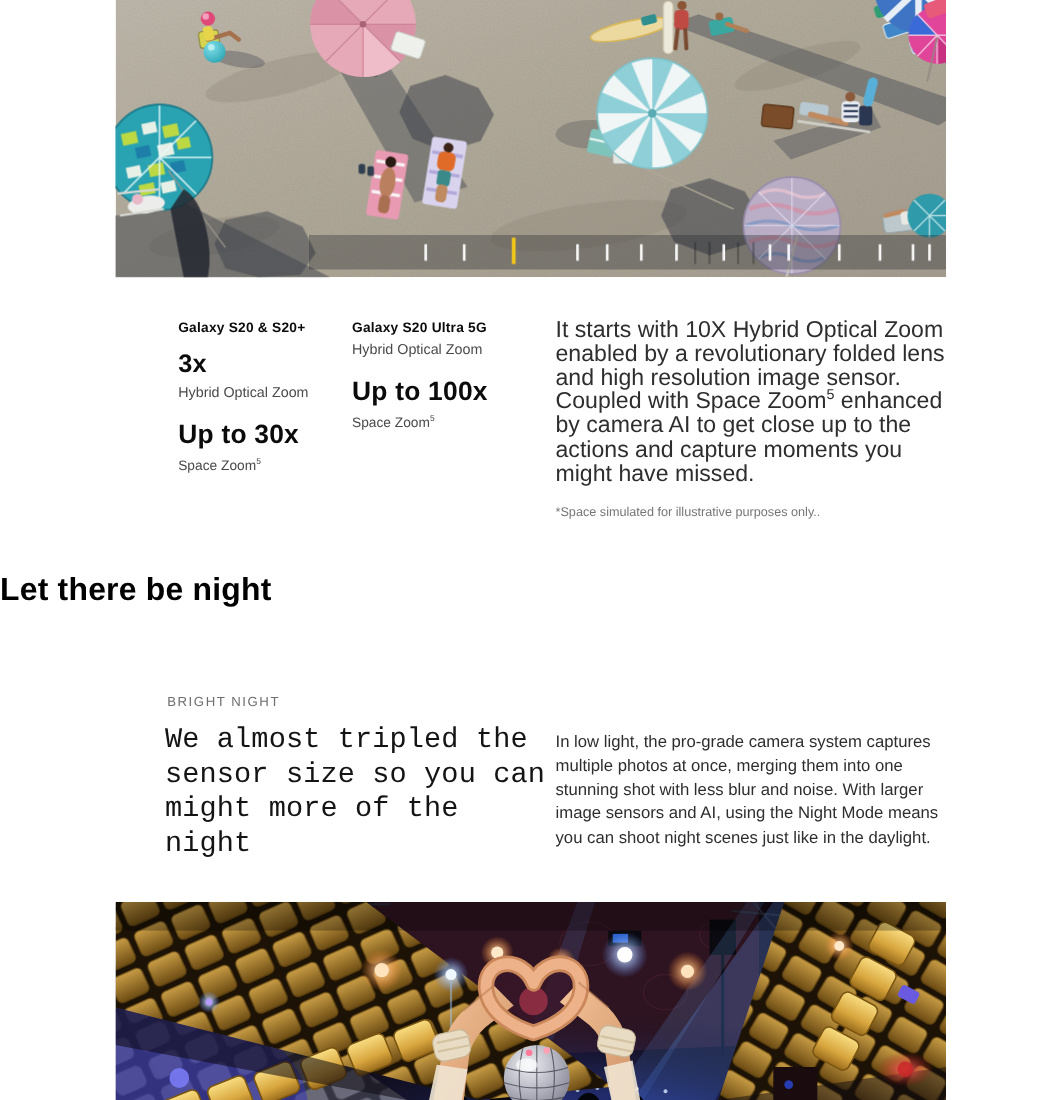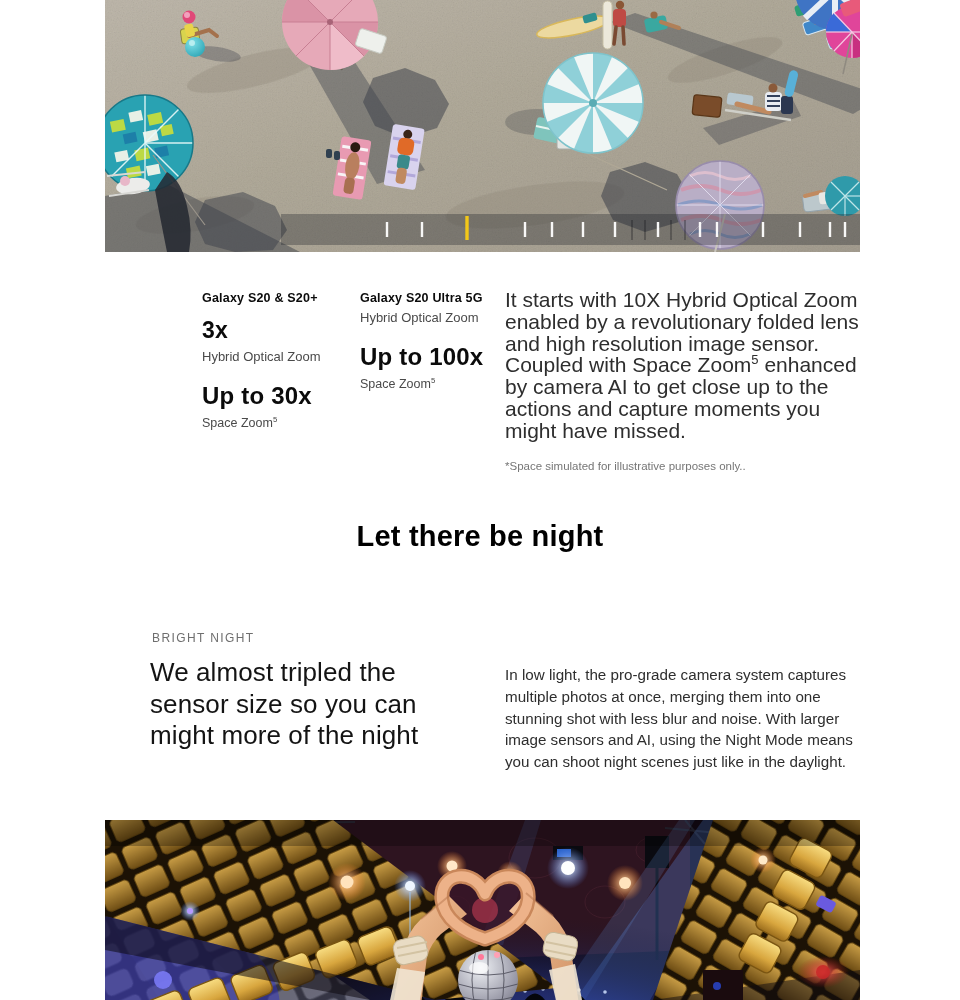--- a/index.html
+++ b/index.html
@@ -8,42 +8,42 @@
        -webkit-font-smoothing:antialiased;}
   .page{position:relative;width:960px;height:1000px;background:#fff;}
 
   figure{margin:0;padding:0;}
   .photo{position:absolute;overflow:hidden;}
   .photo svg{display:block;width:100%;height:100%;}
   #beach-fig{left:105px;top:0;width:755px;height:252px;}
   #concert-fig{left:105px;top:820px;width:755px;height:180px;}
 
   
-  .spec-col{position:absolute;margin-left:40px;}
+  .spec-col{position:absolute;}
   #spec-col-1{left:162px;top:291px;width:150px;}
   #spec-col-2{left:320px;top:291px;width:176px;}
   .spec-model{font-size:12.5px;font-weight:700;color:#0b0b0b;letter-spacing:.2px;}
   .spec-value{font-size:23px;font-weight:700;color:#0b0b0b;margin-top:12px;letter-spacing:.2px;}
   .spec-sub{font-size:13px;color:#4a4a4a;margin-top:5px;}
   .spec-value2{font-size:24px;font-weight:700;color:#0b0b0b;margin-top:18px;letter-spacing:.2px;}
   .spec-sub2{font-size:12.5px;color:#4a4a4a;margin-top:6px;}
   sup{font-size:62%;line-height:0;}
 
   #spec-desc{position:absolute;left:505px;top:289px;width:360px;}
   #spec-desc p.body{font-size:21px;line-height:21.8px;color:#2e2e2e;margin:0;}
   #spec-desc p.disclaimer{font-size:11.5px;color:#767676;margin:18px 0 0 0;}
 
   
   #night-heading{position:absolute;left:0;top:520px;width:960px;margin:0;
-    text-align:center;font-size:29px;font-weight:700;color:#000;letter-spacing:.2px;}
+    font-size:29px;font-weight:700;color:#000;letter-spacing:.2px;}
   #night-eyebrow{position:absolute;left:152px;top:631px;font-size:12px;
     letter-spacing:1.4px;color:#6e6e6e;}
   #night-statement{position:absolute;left:150px;top:657px;width:350px;margin:0;
     font-size:26px;line-height:31.5px;font-weight:400;color:#141414;letter-spacing:.1px;}
-  #night-statement span{display:block;}
+  #night-statement span{display:block;font-family:Liberation Mono, monospace;}
   #night-body{position:absolute;left:505px;top:664px;width:362px;margin:0;
     font-size:15.2px;line-height:21.8px;color:#2e2e2e;}
 </style>
 </head>
 <body>
 
 <div class="page">
 
   <figure class="photo" id="beach-fig">
     <svg viewBox="0 0 755 252" preserveAspectRatio="none">

